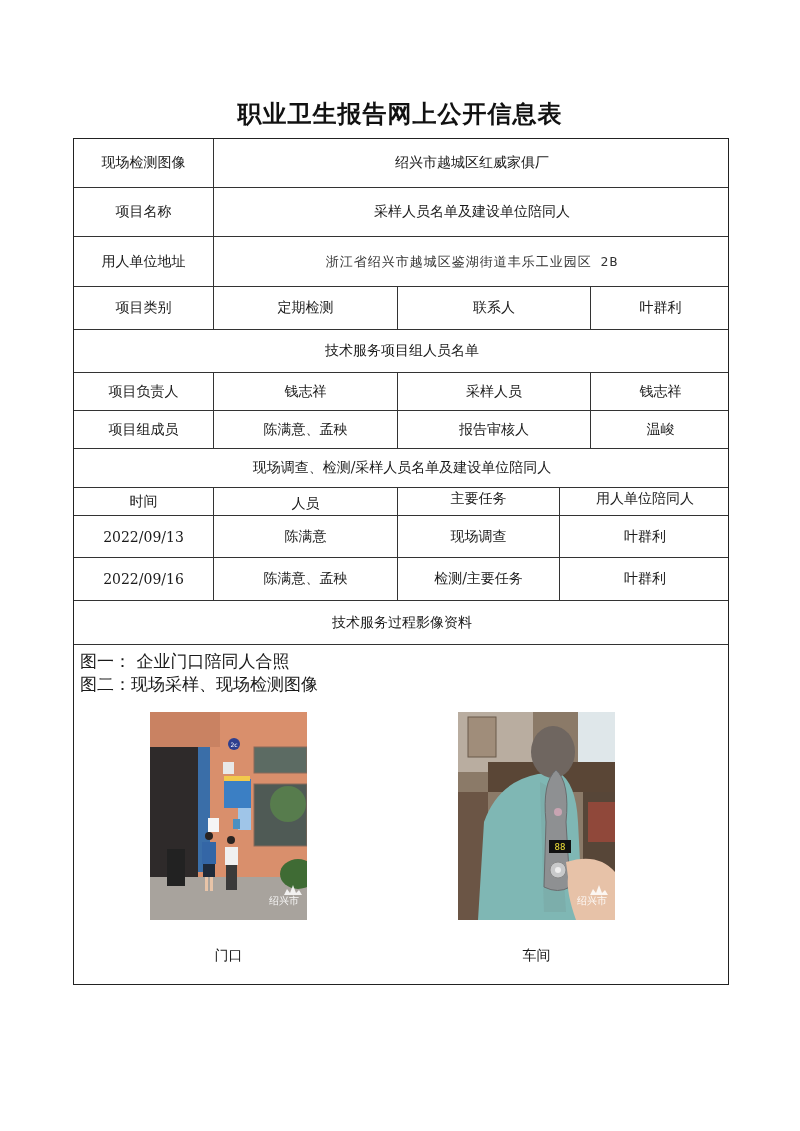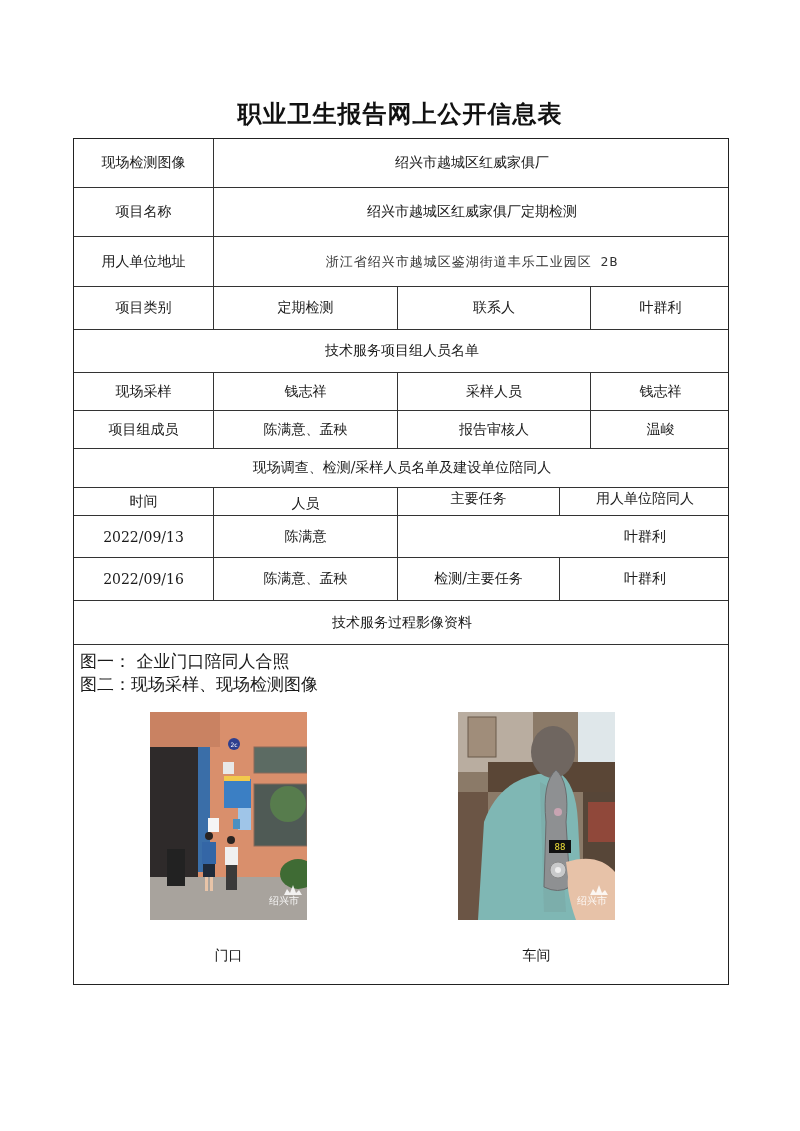--- a/index.html
+++ b/index.html
@@ -31,41 +31,41 @@
 
 <div class="sheet">
 
   <div class="row" style="top:0;height:49px;">
     <div class="cell" style="left:0;width:140px;">现场检测图像</div>
     <div class="cell last" style="left:140px;width:516px;">绍兴市越城区红威家俱厂</div>
   </div>
 
   <div class="row" style="top:49px;height:49px;">
     <div class="cell" style="left:0;width:140px;">项目名称</div>
-    <div class="cell last" style="left:140px;width:516px;">绍兴市越城区红威家俱厂定期检测</div>
+    <div class="cell last" style="left:140px;width:516px;">采样人员名单及建设单位陪同人</div>
   </div>
 
   <div class="row" style="top:98px;height:50px;">
     <div class="cell" style="left:0;width:140px;">用人单位地址</div>
     <div class="cell last addr" style="left:140px;width:516px;">浙江省绍兴市越城区鉴湖街道丰乐工业园区 2B</div>
   </div>
 
   <div class="row" style="top:148px;height:43px;">
     <div class="cell" style="left:0;width:140px;">项目类别</div>
     <div class="cell" style="left:140px;width:184px;">定期检测</div>
     <div class="cell" style="left:324px;width:193px;">联系人</div>
     <div class="cell last" style="left:517px;width:139px;">叶群利</div>
   </div>
 
   <div class="row" style="top:191px;height:43px;">
     <div class="cell last" style="left:0;width:656px;">技术服务项目组人员名单</div>
   </div>
 
   <div class="row" style="top:234px;height:38px;">
-    <div class="cell" style="left:0;width:140px;">现场采样</div>
+    <div class="cell" style="left:0;width:140px;">项目负责人</div>
     <div class="cell" style="left:140px;width:184px;">钱志祥</div>
     <div class="cell" style="left:324px;width:193px;">采样人员</div>
     <div class="cell last" style="left:517px;width:139px;">钱志祥</div>
   </div>
 
   <div class="row" style="top:272px;height:38px;">
     <div class="cell" style="left:0;width:140px;">项目组成员</div>
     <div class="cell" style="left:140px;width:184px;">陈满意、孟秧</div>
     <div class="cell" style="left:324px;width:193px;">报告审核人</div>
     <div class="cell last" style="left:517px;width:139px;">温峻</div>
@@ -78,20 +78,21 @@
   <div class="row" style="top:349px;height:28px;">
     <div class="cell" style="left:0;width:140px;">时间</div>
     <div class="cell bot" style="left:140px;width:184px;">人员</div>
     <div class="cell top" style="left:324px;width:162px;">主要任务</div>
     <div class="cell last top" style="left:486px;width:170px;">用人单位陪同人</div>
   </div>
 
   <div class="row" style="top:377px;height:42px;">
     <div class="cell" style="left:0;width:140px;">2022/09/13</div>
     <div class="cell" style="left:140px;width:184px;">陈满意</div>
+    <div class="cell" style="left:324px;width:162px;">现场调查</div>
     <div class="cell last" style="left:486px;width:170px;">叶群利</div>
   </div>
 
   <div class="row" style="top:419px;height:43px;">
     <div class="cell" style="left:0;width:140px;">2022/09/16</div>
     <div class="cell" style="left:140px;width:184px;">陈满意、孟秧</div>
     <div class="cell" style="left:324px;width:162px;">检测/主要任务</div>
     <div class="cell last" style="left:486px;width:170px;">叶群利</div>
   </div>
 

